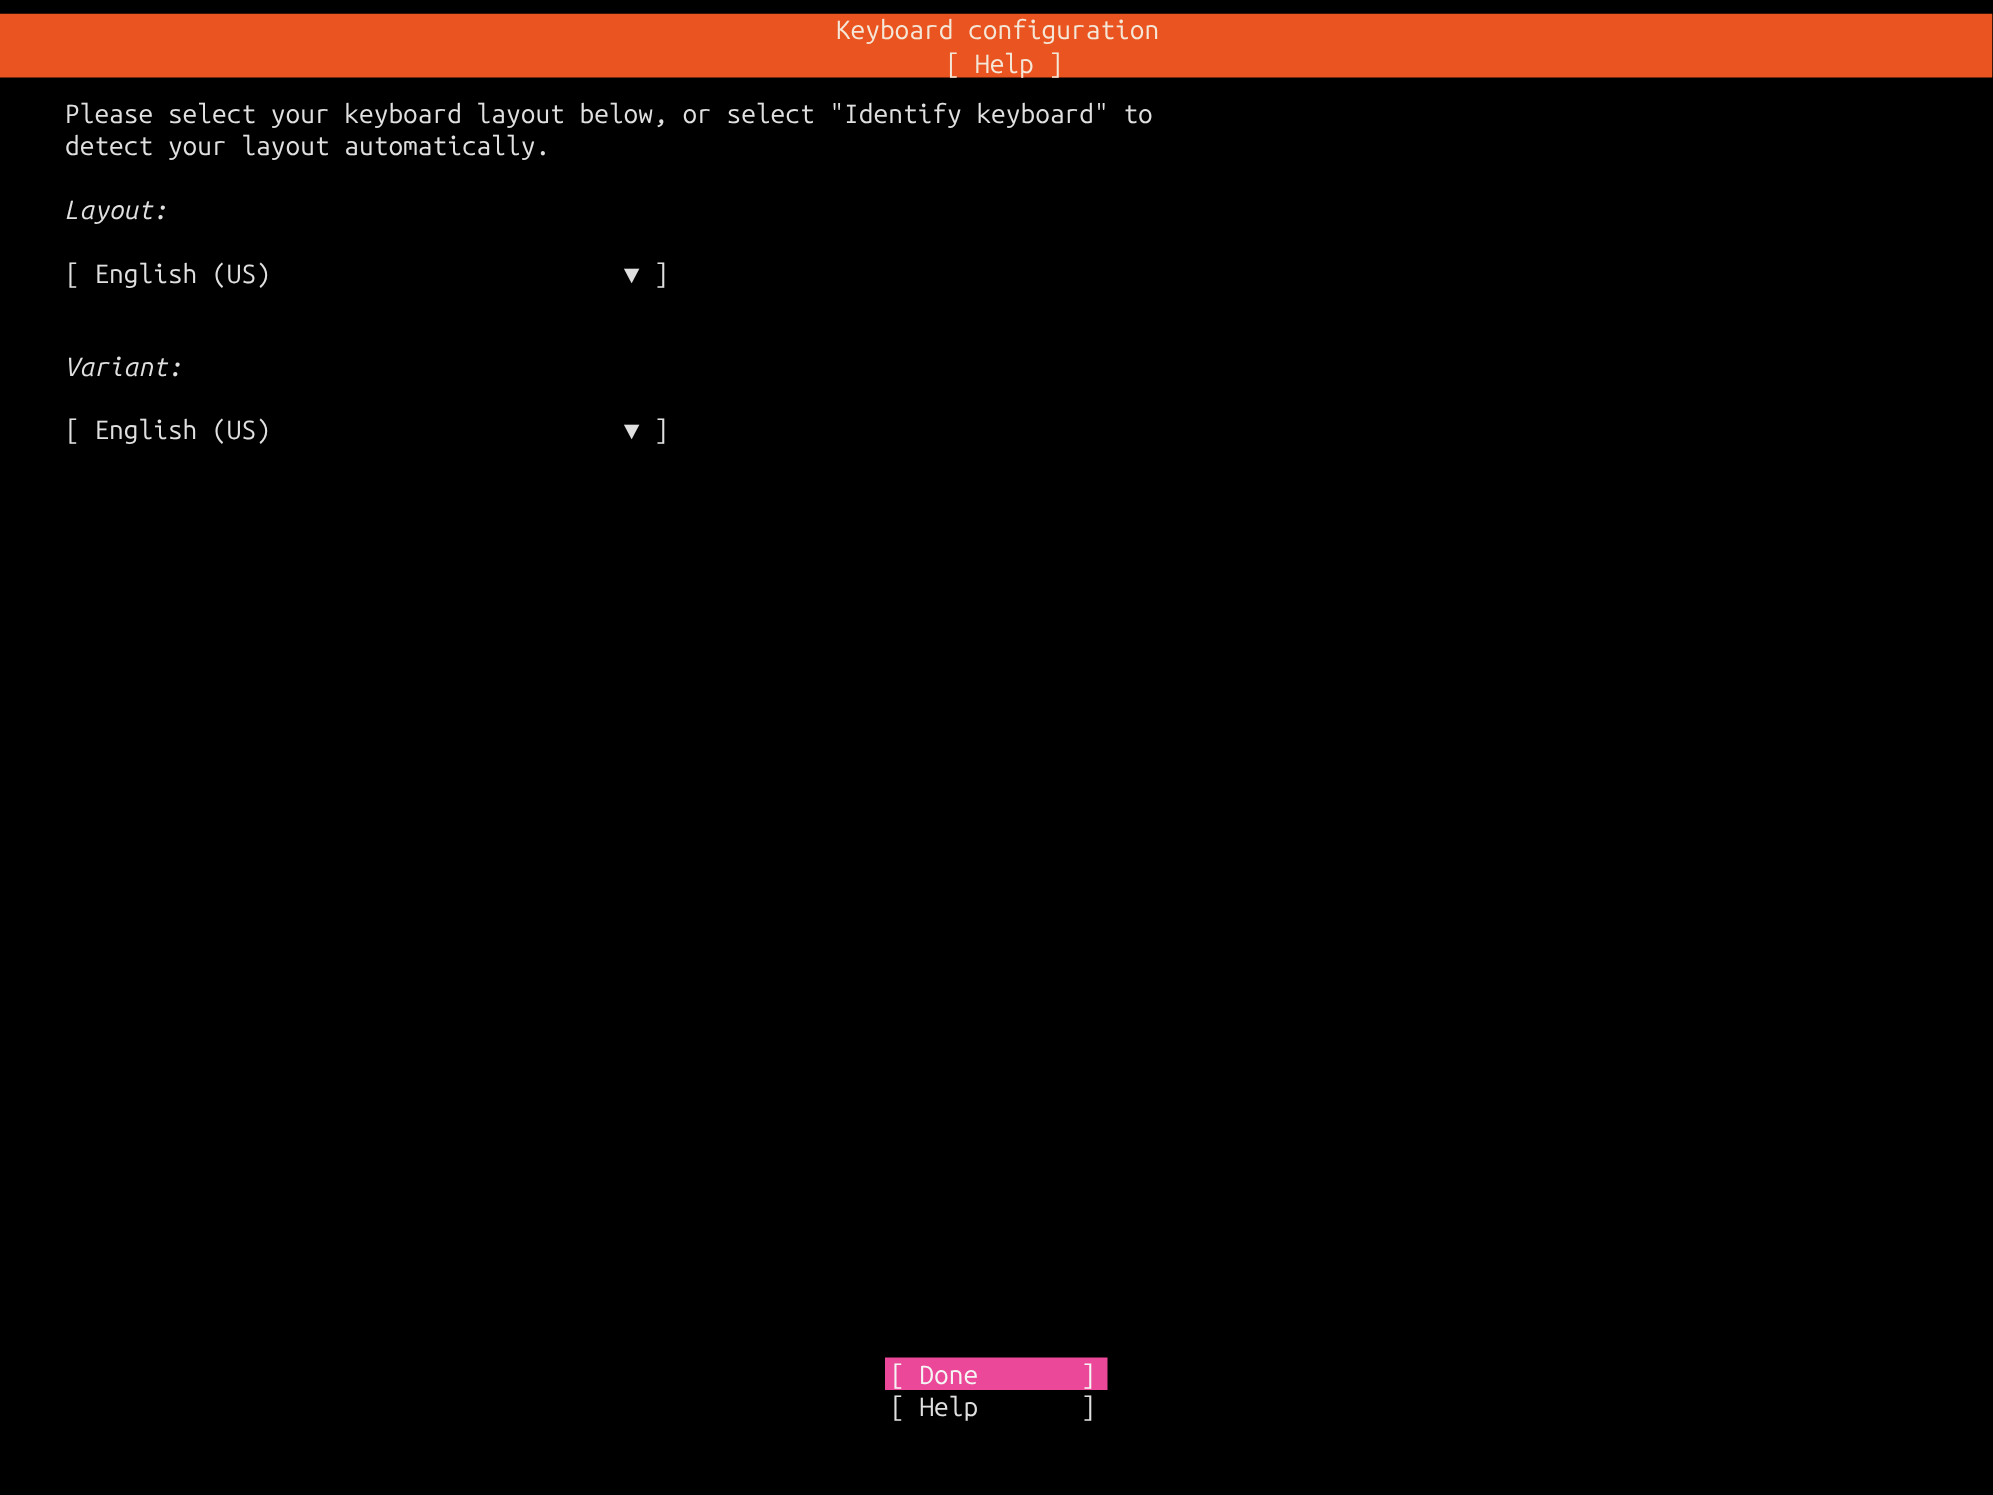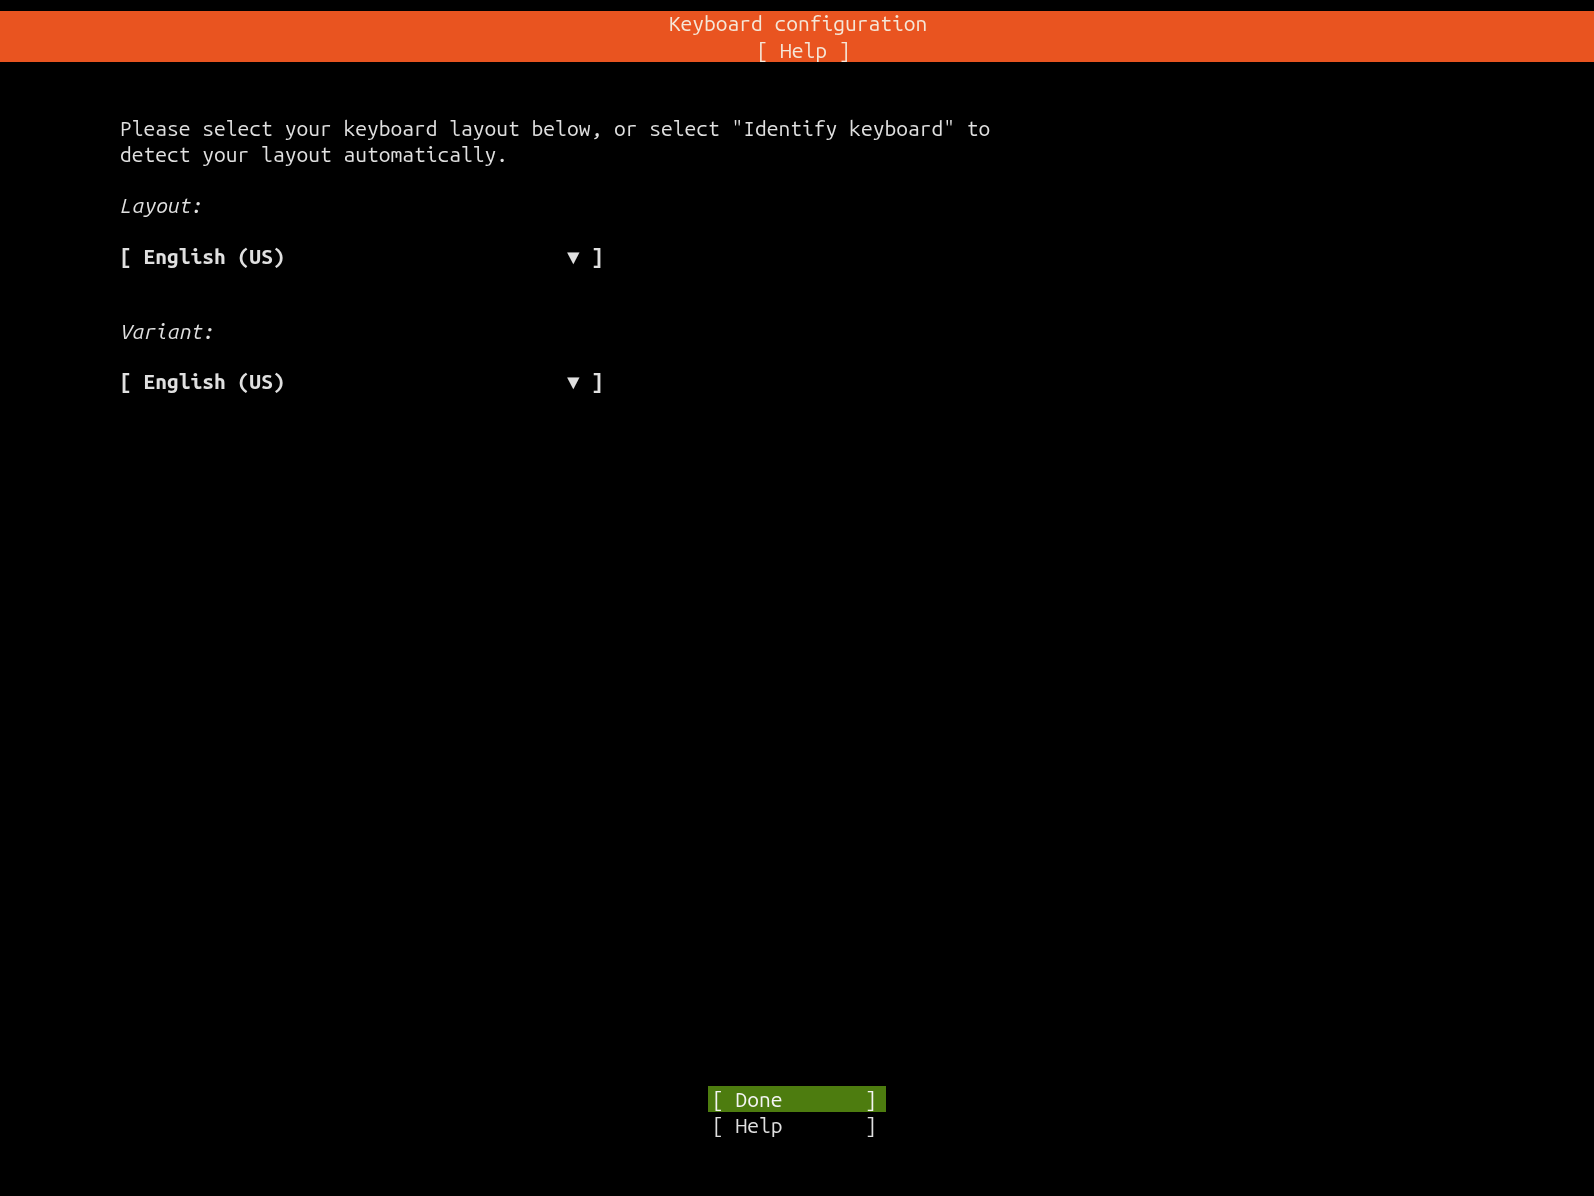--- a/index.html
+++ b/index.html
@@ -27,60 +27,59 @@
     color: #f5e7d8;
     white-space: pre;
   }
   .help-button {
     color: #f5e7d8;
     white-space: pre;
     cursor: pointer;
     margin-left: 11px;
   }
   .content {
-    padding-left: 120px;
+    padding-left: 52px;
     padding-right: 124px;
     padding-top: 16px;
-    margin-top: 38px;
   }
   .instruction {
     color: #e0e0e0;
     white-space: pre-wrap;
     line-height: 1.22;
   }
   .form-area { margin-top: 26px; }
   .form-row {
     display: flex;
     align-items: baseline;
     white-space: pre;
     line-height: 1.2;
   }
   .form-row.variant { margin-top: 50px; }
   .label-cell { text-align: left; width: 283px; font-style: italic; }
-  .dropdown { cursor: pointer; display: inline-block; white-space: pre; margin-left: 0; font-weight: bold; }
+  .dropdown { cursor: pointer; display: inline-block; white-space: pre; margin-left: 0; }
   .identify-row { margin-top: 50px; text-align: left; }
   .identify-btn { display: inline-block; white-space: pre; cursor: pointer; margin-left: 362px; }
   .footer {
     position: absolute;
     left: 0; right: 0; bottom: 58px;
     display: flex;
     flex-direction: column;
     align-items: center;
   }
   .nav-btn {
     display: block;
     width: 178px;
     white-space: pre;
     line-height: 1.24;
     cursor: pointer;
     text-align: left;
     padding: 0 4px;
   }
   .nav-done {
-    background: #4d7c0f;
+    background: #ec4899;
     color: #f5f5f5;
   }
   .nav-back { color: #e0e0e0; }
 </style>
 </head>
 <body>
 
 <div class="header">
   <span class="header-title">Keyboard configuration</span>
   <span class="help-button">[ Help ]</span>

